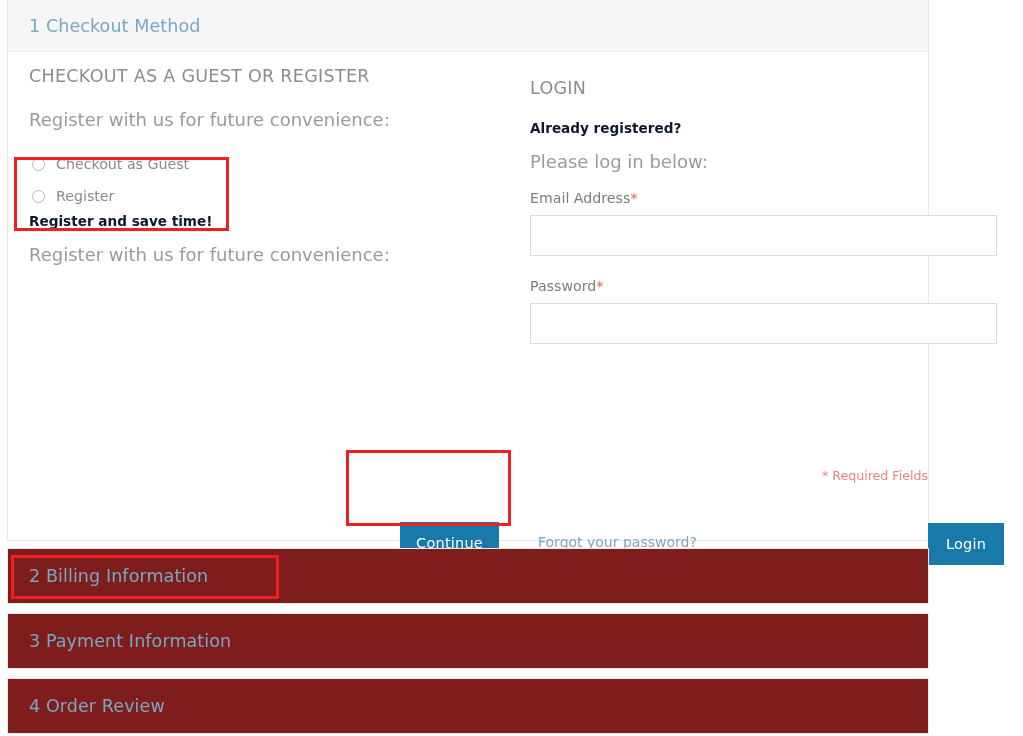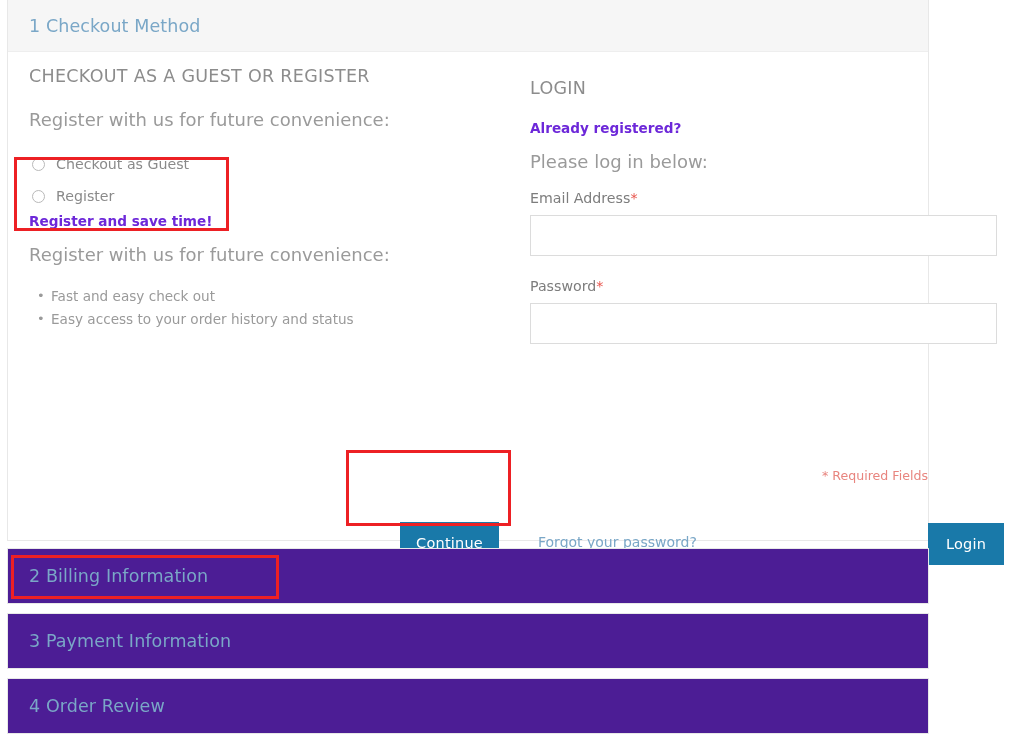--- a/index.html
+++ b/index.html
@@ -63,21 +63,21 @@
     height: 488px;
     background: #ffffff;
   }
 
   
   #step-2 { top: 548px; height: 56px; }
   #step-3 { top: 613px; height: 56px; }
   #step-4 { top: 678px; height: 56px; }
   #step-2 .step-head,
   #step-3 .step-head,
-  #step-4 .step-head { height: 54px; background: #4c1d95; border-bottom: none; }
+  #step-4 .step-head { height: 54px; background: #7f1d1d; border-bottom: none; }
 
   
   .col-left {
     position: absolute;
     left: 21px;
     top: 14px;
     width: 470px;
   }
   .col-right {
     position: absolute;
@@ -97,21 +97,21 @@
 
   p.lead {
     margin: 0 0 16px 0;
     font-size: 18px;
     color: #9a9a9a;
     line-height: 1.4;
   }
   p.strong-lead {
     margin: 0 0 11px 0;
     font-size: 13.6px;
-    color: #6d28d9;
+    color: #0f172a;
     font-weight: bold;
     line-height: 1.4;
   }
 
   
   .radio-group {
     margin: 0;
     padding: 0;
     position: relative;
   }
@@ -269,24 +269,20 @@
           <label class="radio-row">
             <span class="radio-mark"></span>
             <span class="radio-label">Register</span>
           </label>
         </div>
 
         <p class="strong-lead">Register and save time!</p>
 
         <p class="lead">Register with us for future convenience:</p>
 
-        <ul class="benefits">
-          <li>Fast and easy check out</li>
-          <li>Easy access to your order history and status</li>
-        </ul>
       </div>
 
       <div class="col-right">
         <h2 class="col-head">LOGIN</h2>
 
         <p class="strong-lead">Already registered?</p>
 
         <p class="lead">Please log in below:</p>
 
         <div class="field-block">

